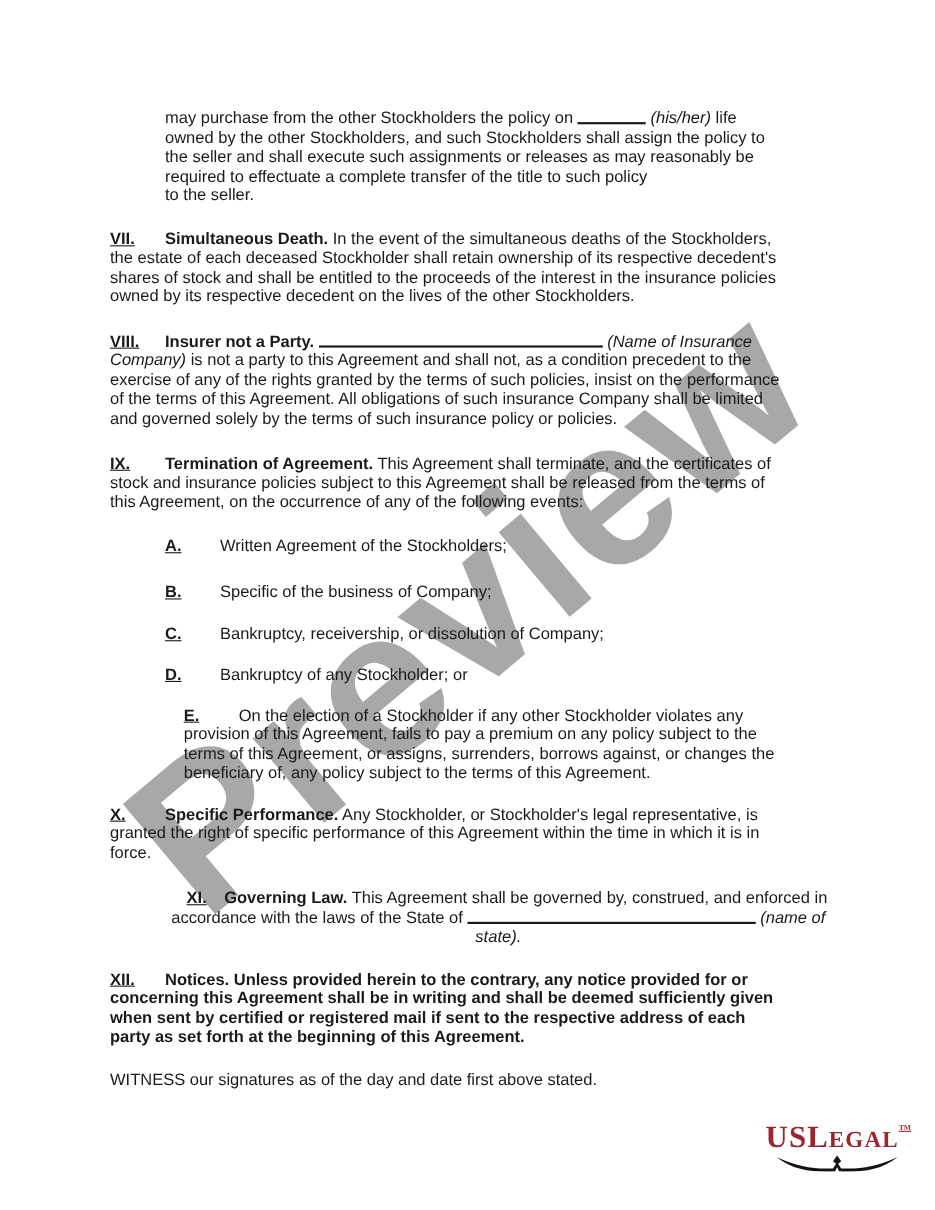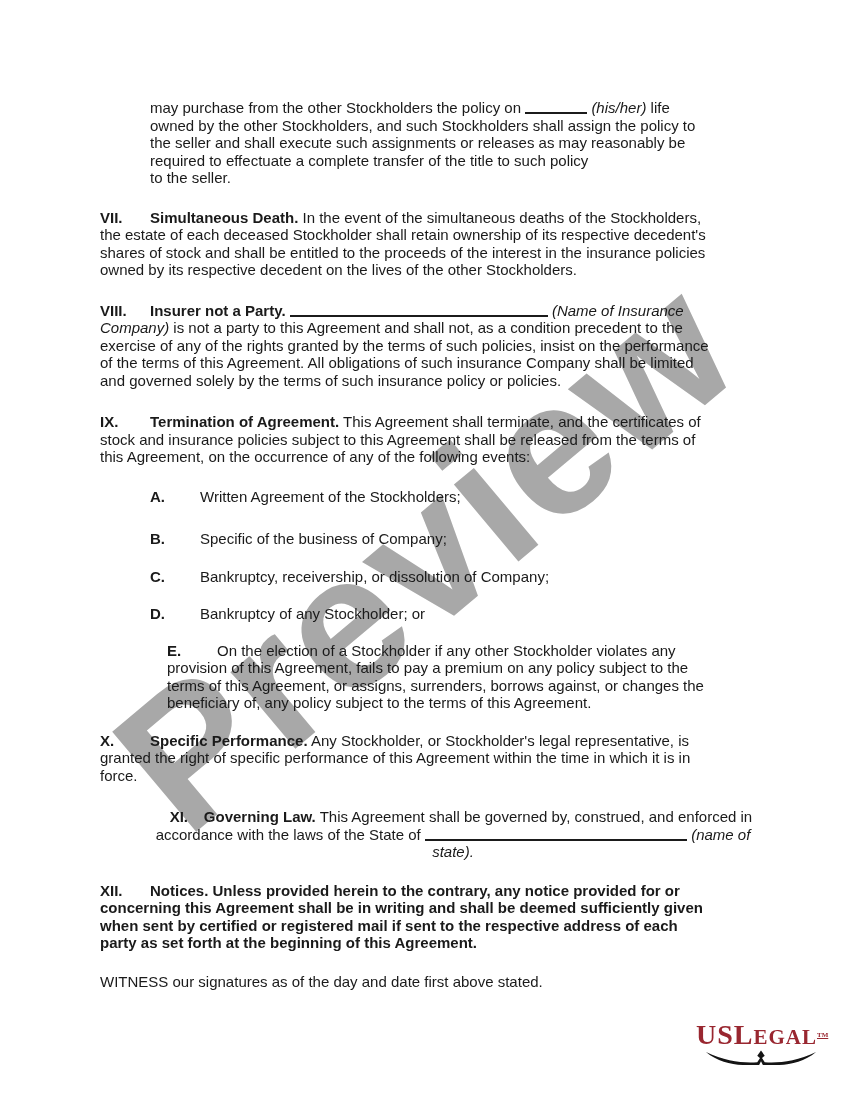--- a/index.html
+++ b/index.html
@@ -33,21 +33,21 @@
     position: relative;
     z-index: 2;
     padding: 99px 60px 0 100px;
     width: 850px;
   }
   .para { font-size: 15px; line-height: 17.5px; }
   .line { white-space: nowrap; }
   .run-r { font-weight: normal; }
   .run-b { font-weight: bold; }
   .run-i { font-style: italic; }
-  .run-n { font-weight: bold; display: inline-block; width: 50px; }
+  .run-n { font-weight: bold; display: inline-block; width: 50px; text-decoration: underline; }
   .blank {
     display: inline-block;
     height: 12px;
     border-bottom: 2px solid #1b1b1b;
     transform: translateY(1px);
   }
 
   .logo {
     position: absolute;
     top: 1021px;
@@ -58,21 +58,21 @@
   }
   .logo-wordmark {
     font-family: "Liberation Serif", "DejaVu Serif", serif;
     color: #992730;
     font-weight: bold;
     line-height: 1;
     white-space: nowrap;
   }
   .wm-lead { font-size: 28px; letter-spacing: 1px; }
   .wm-tail { font-size: 21px; letter-spacing: 1px; }
-  .wm-tm { font-size: 7px; vertical-align: top; position: relative; top: 11px; color: #992730; text-decoration: underline; }
+  .wm-tm { font-size: 7px; vertical-align: top; position: relative; top: 1px; color: #992730; text-decoration: underline; }
   .logo-eagle { display: block; margin: 1px auto 1px auto; }
   .logo-site {
     font-size: 8px;
     font-weight: bold;
     letter-spacing: 1.4px;
     color: #a83238;
     white-space: nowrap;
     margin-top: 47px;
   }
 </style>

